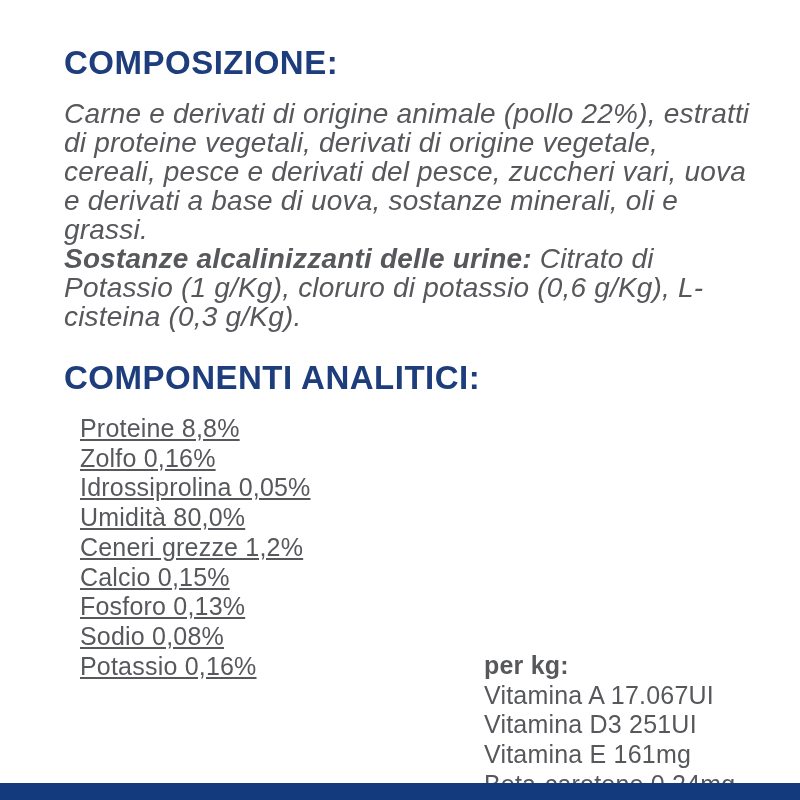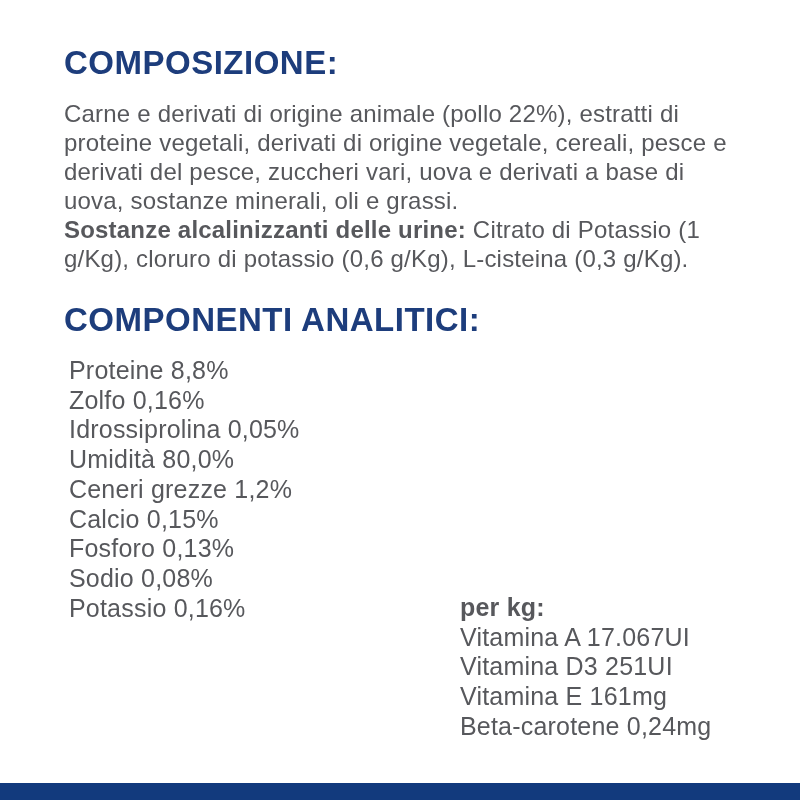--- a/index.html
+++ b/index.html
@@ -24,46 +24,48 @@
     margin:0;
     color:var(--navy);
     font-size:33px;
     line-height:34px;
     font-weight:bold;
     letter-spacing:0.5px;
   }
   .body-text{
     margin:19px 0 0 0;
     color:var(--gray);
-    font-size:24px;
+    font-size:28px;
     line-height:29px;
     letter-spacing:0.2px;
     max-width:706px;
+    font-style:italic;
   }
   .body-text strong{
     font-weight:bold;
   }
   .analytical-section{
     margin-top:30px;
   }
   .columns{
     position:relative;
     margin-top:19px;
   }
   .analytes{
     list-style:none;
-    margin:5px;padding:0;
+    margin:16px;padding:0;
     color:var(--gray);
     font-size:25px;
     line-height:29.7px;
     letter-spacing:0.2px;
+    text-decoration:underline;
   }
   .perkg{
     position:absolute;
-    left:396px;
+    left:420px;
     top:237px;
     color:var(--gray);
     font-size:25px;
     line-height:29.7px;
     letter-spacing:0.2px;
   }
   .perkg-heading{
     font-weight:bold;
   }
   .bottom-bar{

